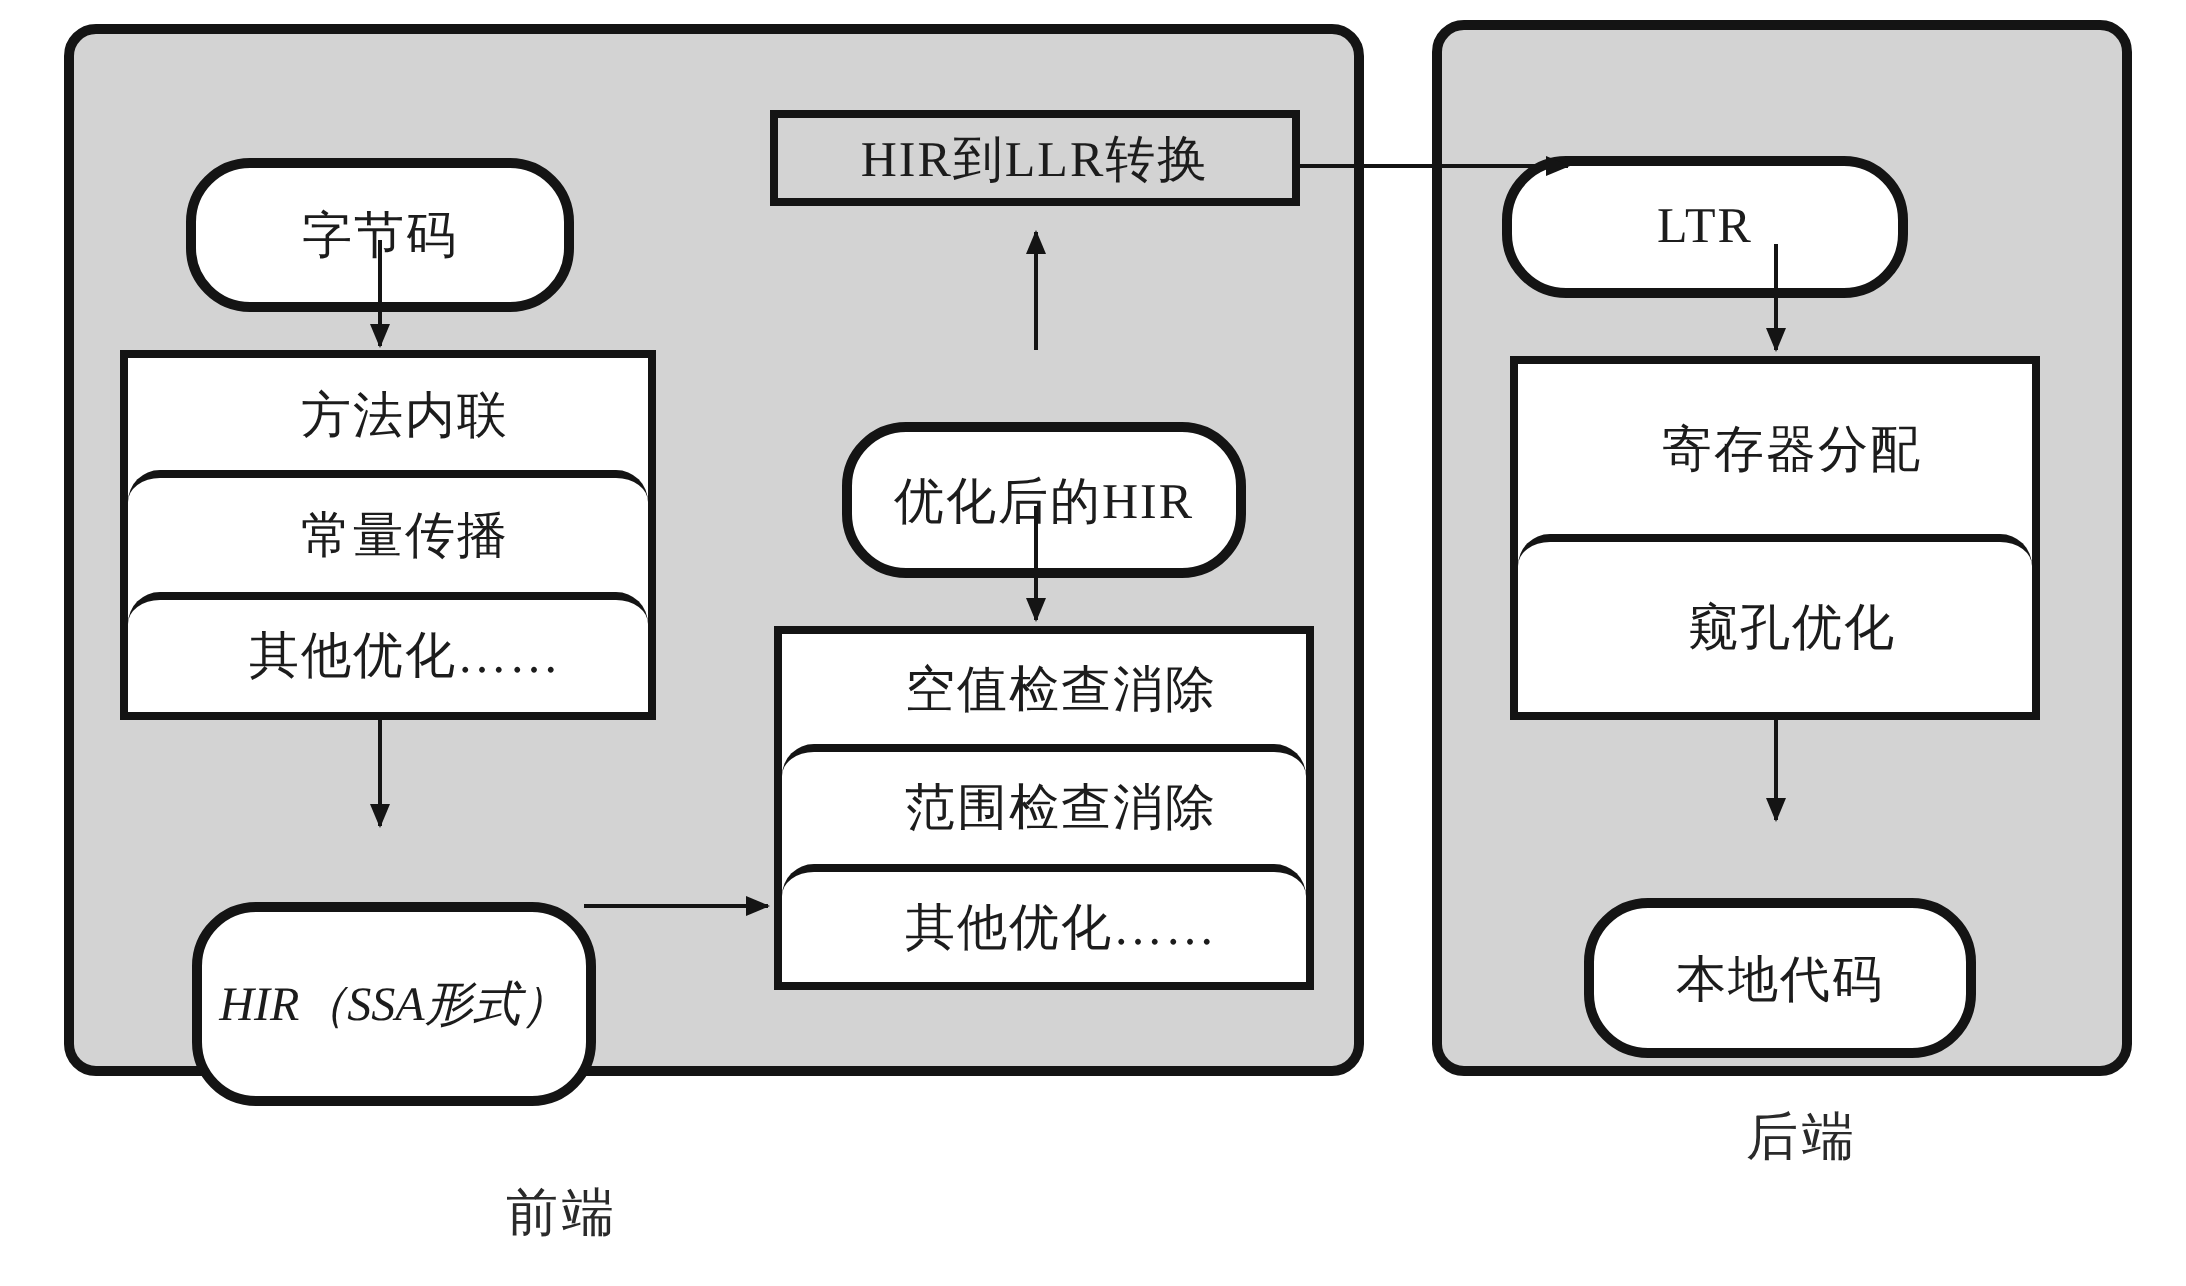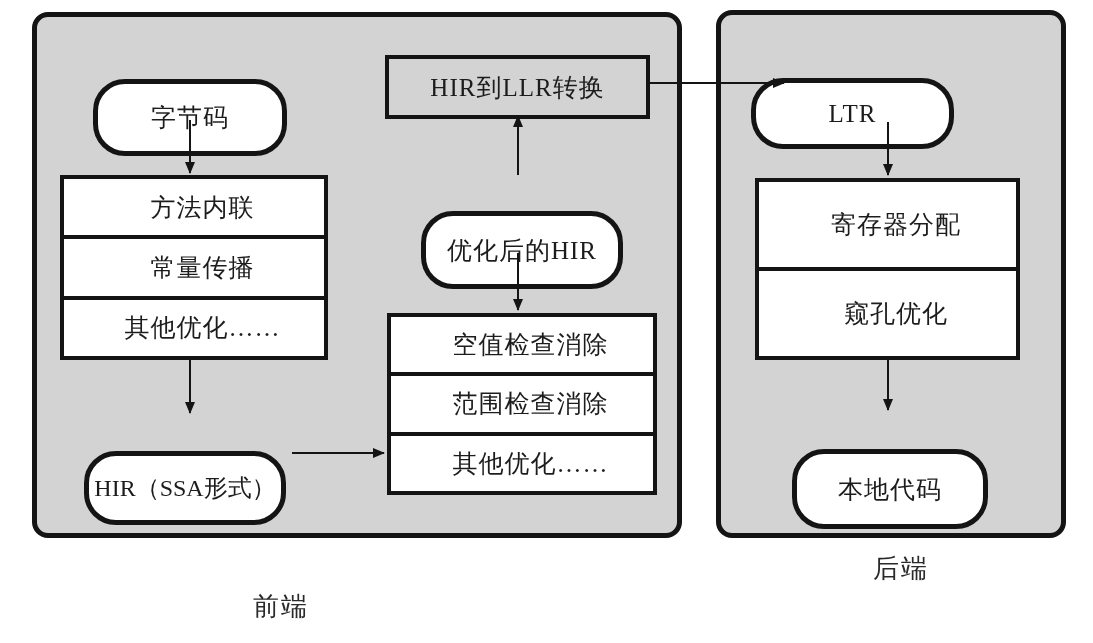--- a/index.html
+++ b/index.html
@@ -59,20 +59,21 @@
     display: flex;
     align-items: center;
     justify-content: center;
     color: #1c1c1c;
     font-size: 25px;
     letter-spacing: 1px;
     padding-left: 17px;
   }
   .stack .row + .row {
     border-top: 4px solid #141414;
+    border-radius: 16px;
   }
   .arrow-layer {
     position: absolute;
     left: 0; top: 0;
     width: 1093px;
     height: 643px;
     pointer-events: none;
   }
   .zone-label {
     position: absolute;
@@ -109,23 +110,23 @@
   <div class="panel panel-back"></div>
 
   <div class="node rounded" style="left:93px; top:43px; width:194px; height:77px;">字节码</div>
 
   <div class="stack" style="left:60px; top:175px; width:268px; height:185px;">
     <div class="row">方法内联</div>
     <div class="row">常量传播</div>
     <div class="row">其他优化……</div>
   </div>
 
-  <div class="node rounded hir-ssa" style="left:84px; top:415px; width:202px; height:74px;">HIR（SSA形式）</div>
+  <div class="node rounded hir-ssa" style="left:96px; top:415px; width:202px; height:102px;font-style:italic;">HIR（SSA形式）</div>
 
-  <div class="node rect-gray" style="left:385px; top:55px; width:265px; height:64px;">HIR到LLR转换</div>
+  <div class="node rect-gray" style="left:385px; top:55px; width:265px; height:48px;">HIR到LLR转换</div>
 
   <div class="node rounded" style="left:421px; top:175px; width:202px; height:78px;">优化后的HIR</div>
 
   <div class="stack" style="left:387px; top:313px; width:270px; height:182px;">
     <div class="row">空值检查消除</div>
     <div class="row">范围检查消除</div>
     <div class="row">其他优化……</div>
   </div>
 
   <div class="node rounded" style="left:751px; top:42px; width:203px; height:71px;">LTR</div>

